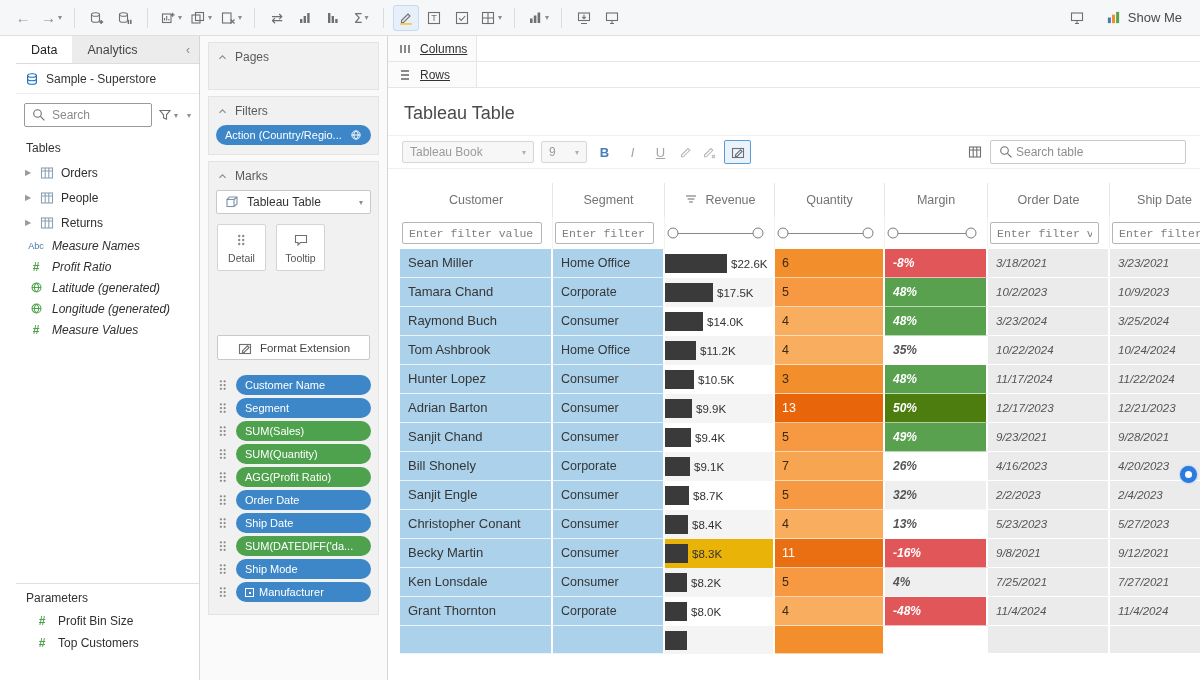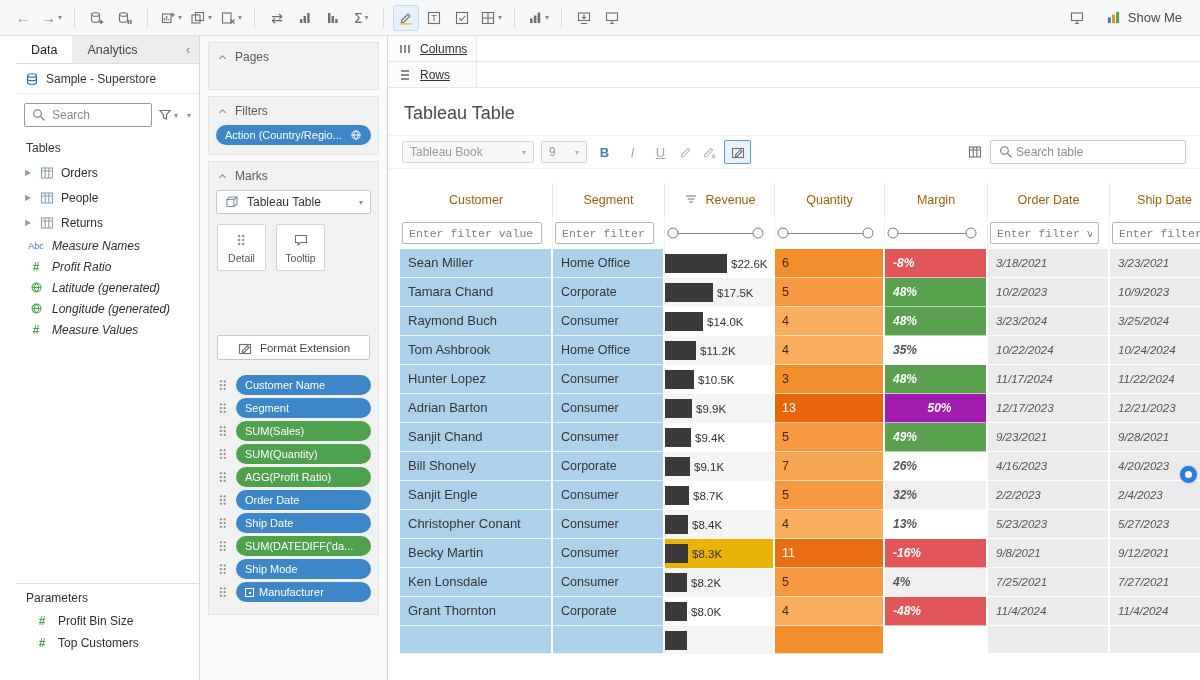--- a/index.html
+++ b/index.html
@@ -97,21 +97,21 @@
     display:flex; align-items:center; justify-content:center; }
   .fmt-spacer { flex:1; }
   .searchbox { width:196px; height:24px; border:1px solid #c9c9c9; border-radius:2px; background:#fff;
     display:flex; align-items:center; gap:2px; padding:0 7px; }
   .searchbox input { border:none; outline:none; flex:1; font-size:12px; font-family:inherit; color:#333; }
   .searchbox input::placeholder { color:#8f8f8f; }
 
   .table-wrap { margin:14px 0 0 12px; width:800px; overflow:hidden; }
   .thead, .tfilters, .trow { display:grid; grid-template-columns:153px 112px 110px 110px 103px 122px 110px; }
   .th { height:34px; display:flex; align-items:center; justify-content:center; gap:6px; font-size:12.5px;
-    color:#a16207; border-right:1px solid #e6e6e6; background:#fff; white-space:nowrap; overflow:hidden; }
+    color:#737373; border-right:1px solid #e6e6e6; background:#fff; white-space:nowrap; overflow:hidden; }
   .tf { height:32px; display:flex; align-items:center; padding:0 10px 0 2px; border-right:1px solid #f2f2f2; }
   .filter-input { width:100%; height:22px; border:1px solid #b5b5b5; border-radius:2px; padding:0 6px;
     font-size:11.5px; font-family:Liberation Mono, monospace; color:#333; }
   .filter-input::placeholder { color:#808080; }
   .slider { position:relative; width:100%; height:22px; }
   .slider:before { content:''; position:absolute; left:5px; right:5px; top:50%; height:1px; background:#8a8a8a; }
   .knob { position:absolute; top:50%; transform:translate(-50%,-50%); width:11px; height:11px;
     border-radius:50%; background:#fdfdfd; border:1px solid #7d7d7d; }
   .knob.l { left:6px; } .knob.r { left:calc(100% - 6px); }
 
@@ -905,21 +905,21 @@
             <div class="cell c-date">11/22/2024</div>
           </div>
           <div class="trow">
             <div class="cell c-name">Adrian Barton</div>
             <div class="cell c-name c-seg">Consumer</div>
             <div class="cell c-rev" style="background: rgb(244, 244, 244);">
               <span class="bar" style="width: 27px;"></span>
               <span class="bar-label">$9.9K</span>
             </div>
             <div class="cell c-qty" style="background: rgb(232, 101, 10); color: rgb(255, 255, 255);">13</div>
-            <div class="cell c-mar" style="background: #a21caf; color: rgb(255, 255, 255); text-align: center;">50%</div>
+            <div class="cell c-mar" style="background: #4d7c0f; color: rgb(255, 255, 255);">50%</div>
             <div class="cell c-date">12/17/2023</div>
             <div class="cell c-date">12/21/2023</div>
           </div>
           <div class="trow">
             <div class="cell c-name">Sanjit Chand</div>
             <div class="cell c-name c-seg">Consumer</div>
             <div class="cell c-rev" style="background: rgb(255, 255, 255);">
               <span class="bar" style="width: 26px;"></span>
               <span class="bar-label">$9.4K</span>
             </div>

